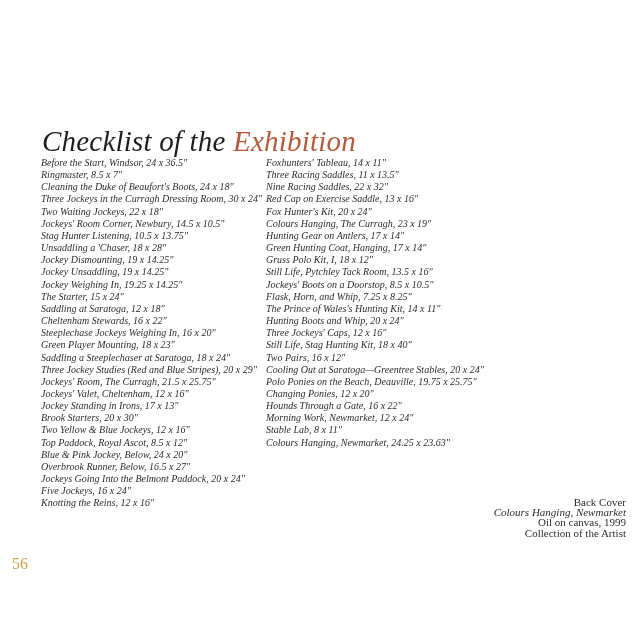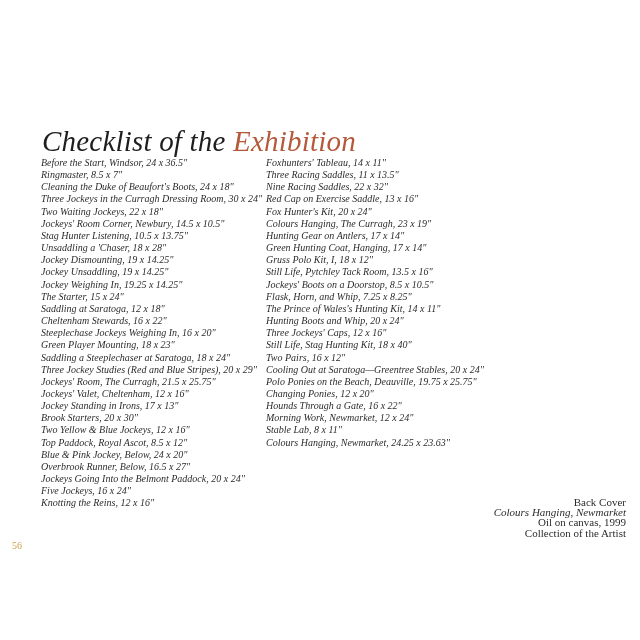--- a/index.html
+++ b/index.html
@@ -50,22 +50,22 @@
     top: 497px;
     text-align: right;
     font-size: 11px;
     line-height: 10.2px;
     color: #2c2c2c;
   }
   .caption .italic { font-style: italic; }
   .page-number {
     position: absolute;
     left: 12px;
-    top: 540px;
-    font-size: 10px;
+    top: 555px;
+    font-size: 16px;
     color: #c9a24a;
   }
 </style>
 </head>
 <body>
 
 <h1 class="page-title"><span>Checklist of the </span><span class="accent">Exhibition</span></h1>
 
 <ul class="column col-left" id="col-left">
     <li>Before the Start, Windsor, 24 x 36.5"</li>

